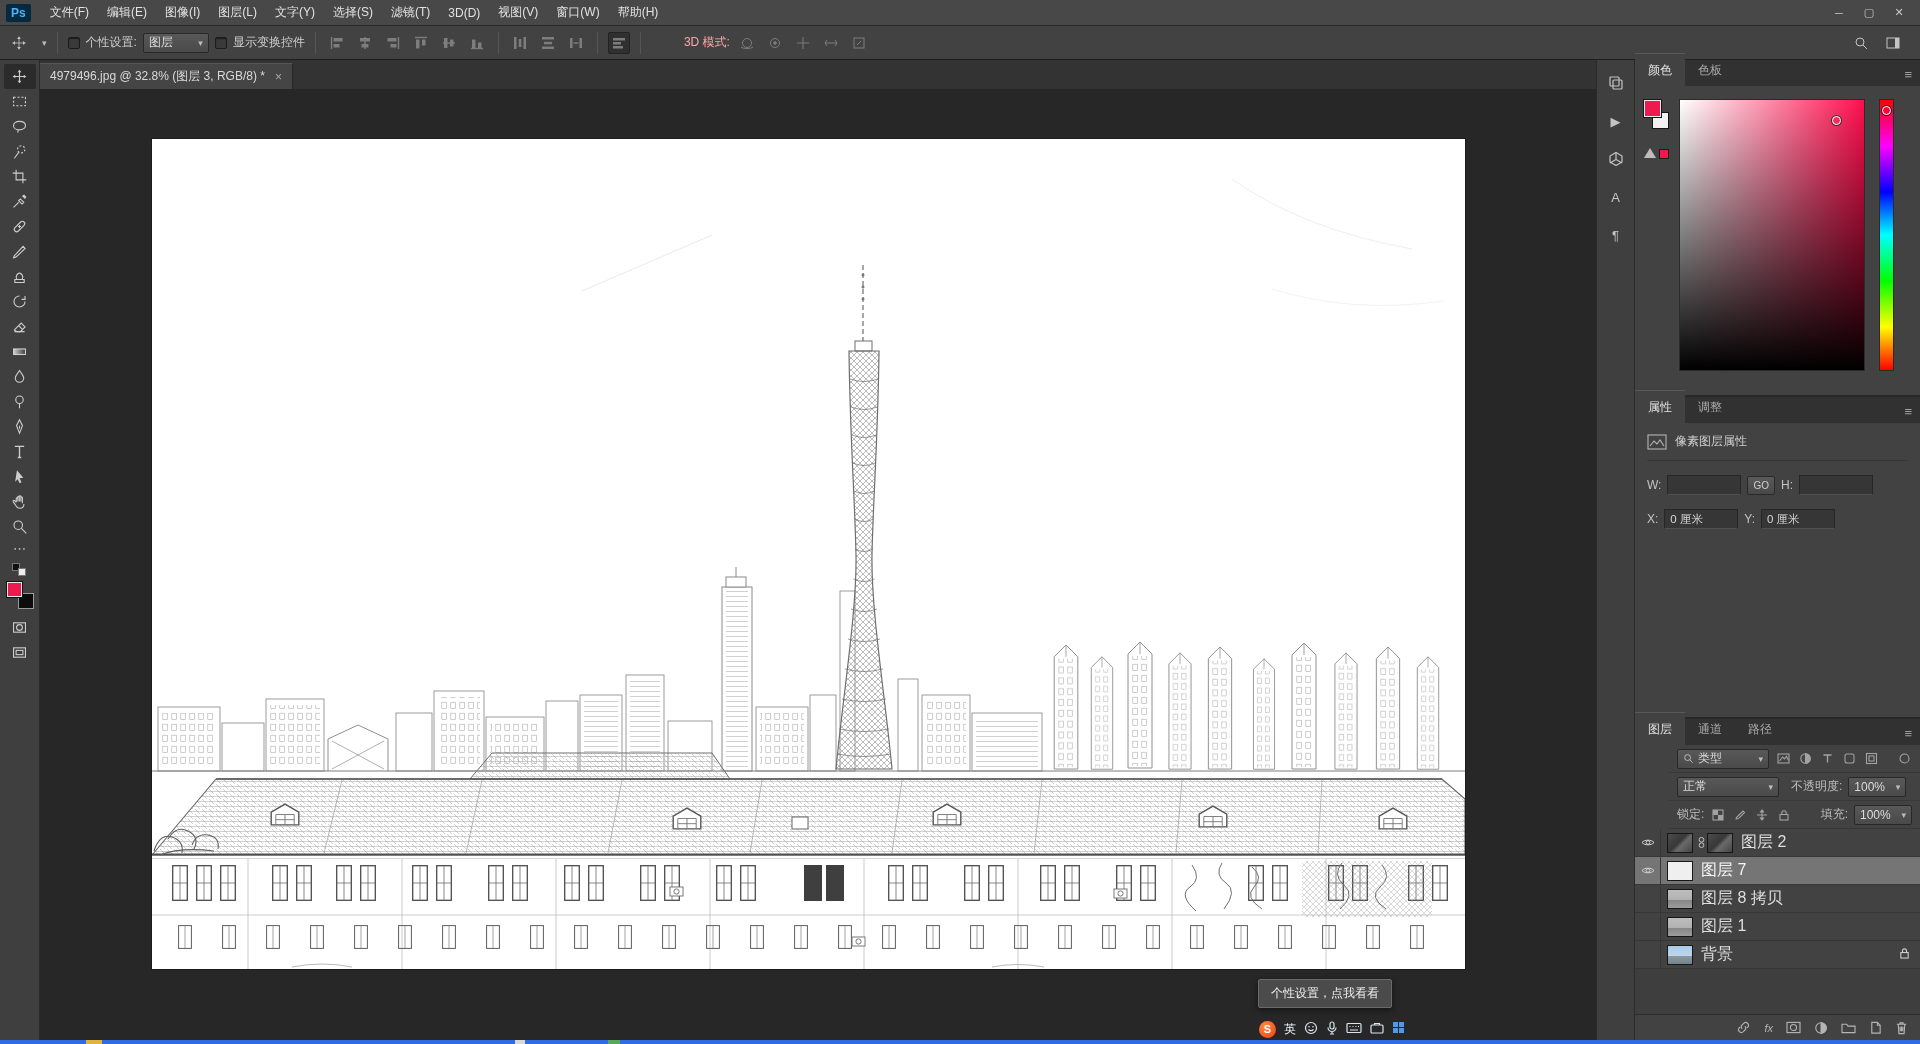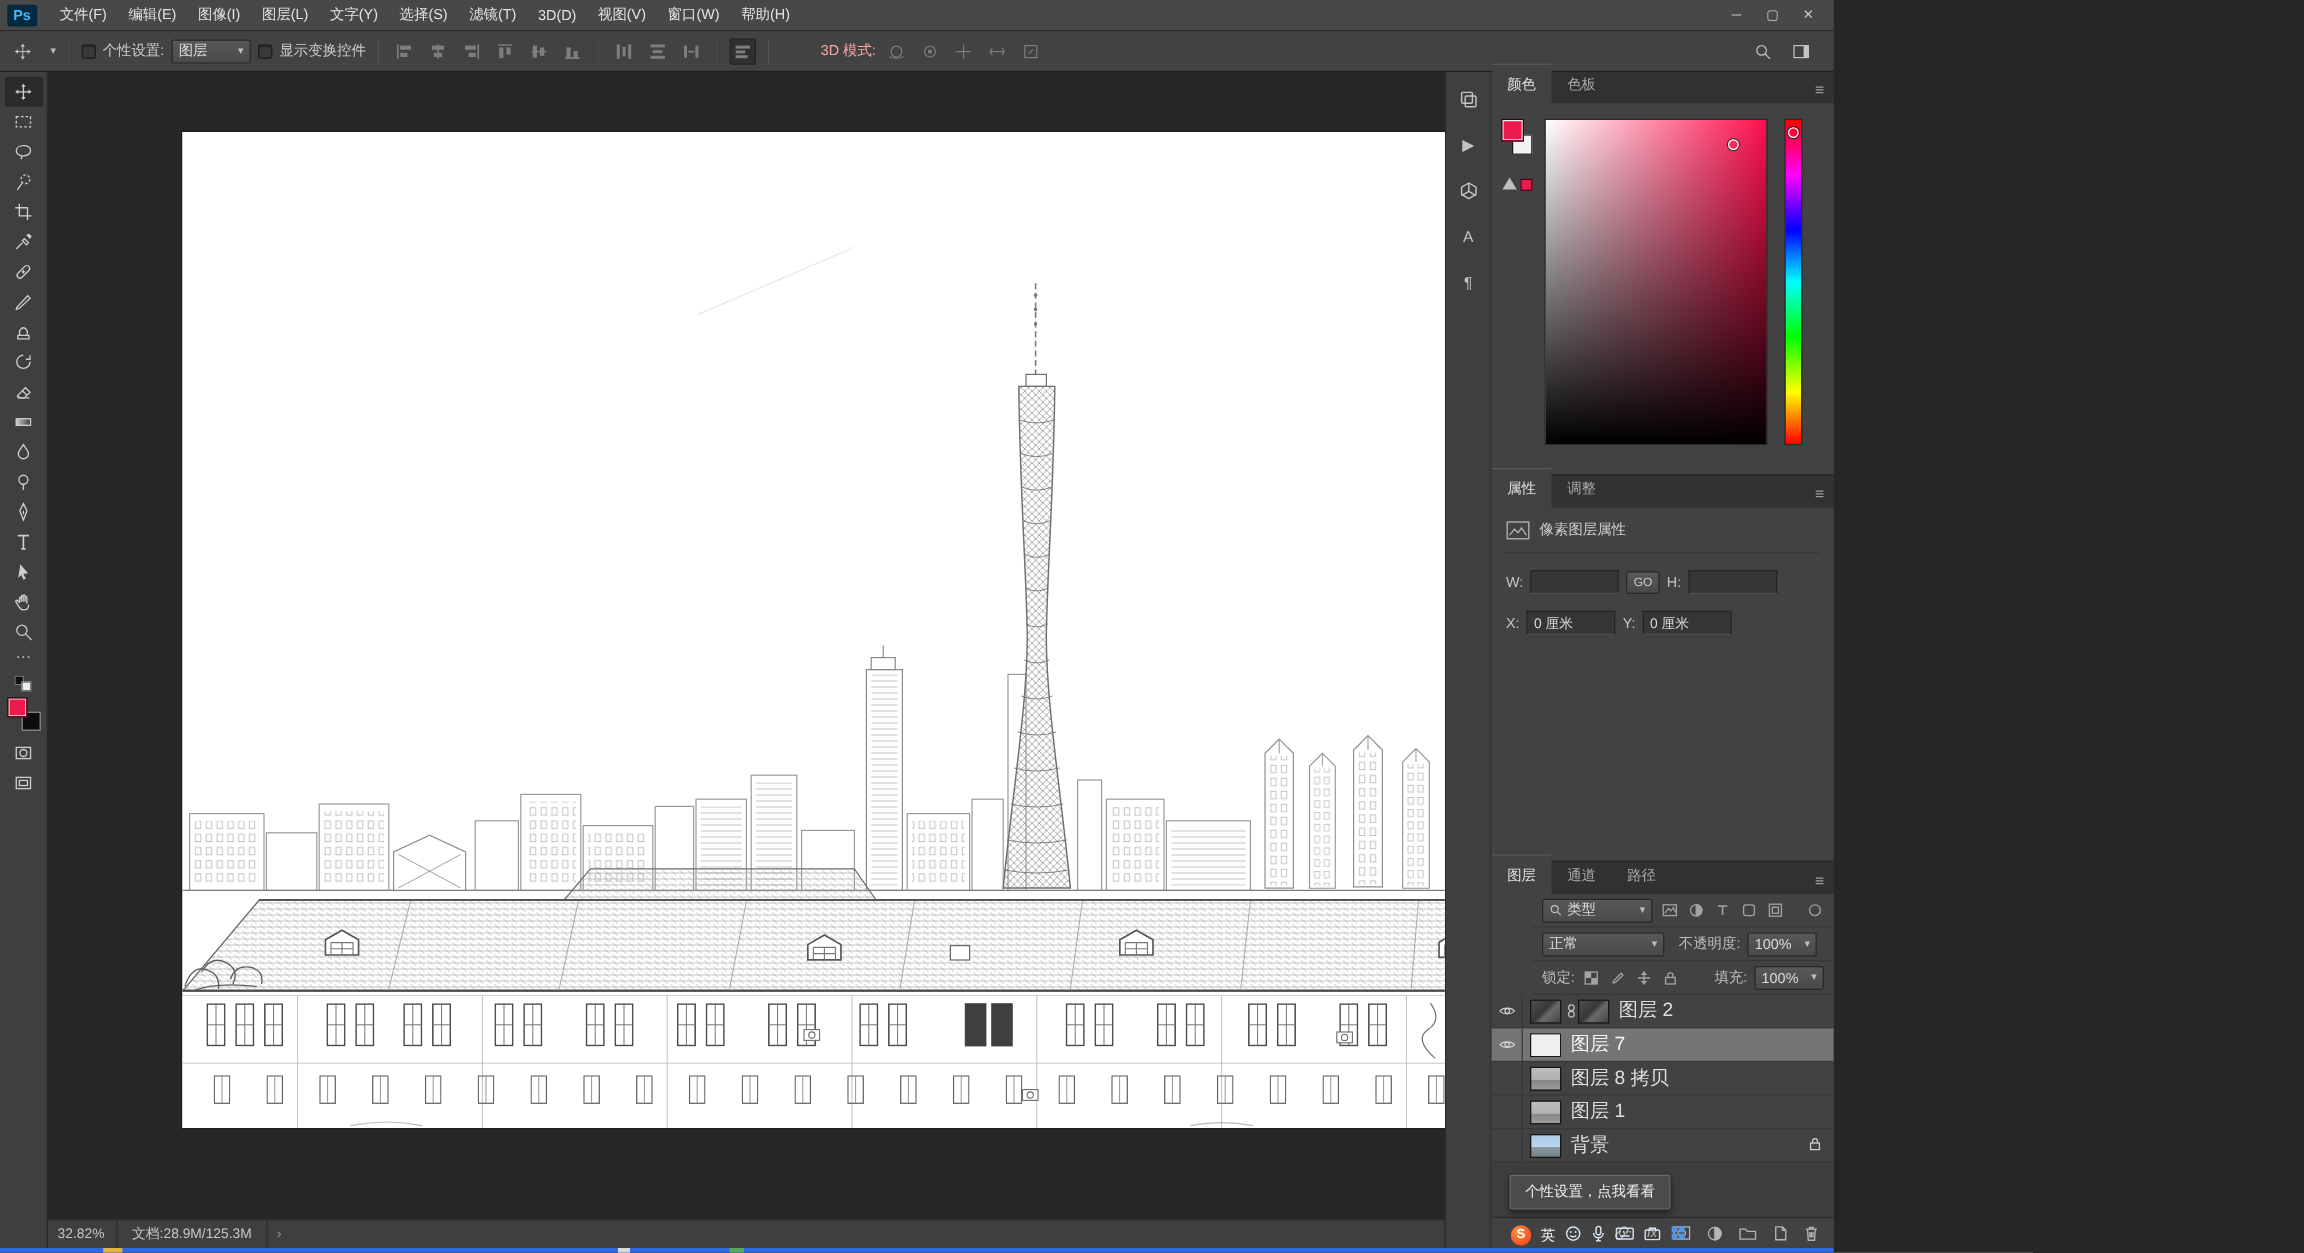--- a/index.html
+++ b/index.html
@@ -1,18 +1,18 @@
 <!DOCTYPE html>
 <html><head>
 <meta charset="utf-8">
 <style>
   * { margin:0; padding:0; box-sizing:border-box; }
   html,body { width:1920px; height:1044px; overflow:hidden; }
   body { font-family:"Liberation Sans","DejaVu Sans",sans-serif; font-size:12px; color:#d6d6d6; background:#262626; }
-  .app { position:relative; width:1528px; height:1044px; display:flex; flex-direction:column; background:#3a3a3a; }
+  .app { position:relative; width:1920px; height:1044px; display:flex; flex-direction:column; background:#3a3a3a; }
 
   
   .menubar { height:26px; background:#484848; border-bottom:1px solid #2a2a2a; display:flex; align-items:center; padding:0 6px; flex:0 0 auto; }
   .ps-logo { background:#052a3f; color:#4db4fa; font-weight:bold; font-size:12px; padding:2px 5px; border-radius:2px; margin-right:10px; letter-spacing:0; }
   .menu-item { padding:4px 9px; color:#e2e2e2; cursor:default; white-space:nowrap; }
   .win-controls { margin-left:auto; display:flex; }
   .win-btn { width:30px; height:22px; display:flex; align-items:center; justify-content:center; color:#c9c9c9; font-size:11px; }
 
   
   .optionsbar { height:34px; background:#424242; border-bottom:1px solid #1e1e1e; display:flex; align-items:center; padding:0 8px; gap:6px; flex:0 0 auto; }
@@ -421,20 +421,26 @@
         </div>
       <div class="tool">
           <svg width="17" height="17" viewBox="0 0 20 20">
             <rect x="3" y="4.5" width="14" height="11"></rect>
             <rect x="6" y="7.5" width="8" height="5"></rect>
           </svg>
         </div>
     </div>
 
     <div class="center">
+      <div class="tabstrip">
+        <div class="doctab">
+          <span>4979496.jpg @ 32.8% (图层 3, RGB/8) *</span>
+          <span class="x">×</span>
+        </div>
+      </div>
       <div class="canvas">
         <div class="artwork">
           
           <svg width="1313" height="830" viewBox="0 0 1313 830">
             <defs>
               <pattern id="p-lat" width="6" height="6" patternUnits="userSpaceOnUse">
                   <path d="M0 0L6 6M6 0L0 6" stroke="#8f8f8f" stroke-width="0.6" fill="none"></path>
                 </pattern>
               <pattern id="p-roof" width="7" height="5" patternUnits="userSpaceOnUse">
                   <path d="M0 2.5H7M1 0L6 5" stroke="#a8a8a8" stroke-width="0.55" fill="none"></path>
@@ -634,25 +640,20 @@
                 <circle cx="524.5" cy="752.5" r="2.6" fill="none"></circle>
               <rect x="700" y="798" width="13" height="9"></rect>
                 <circle cx="706.5" cy="802.5" r="2.6" fill="none"></circle>
               <rect x="962" y="750" width="13" height="9"></rect>
                 <circle cx="968.5" cy="754.5" r="2.6" fill="none"></circle>
             </g>
             <path d="M140 828q30-6 60 0M840 828q26-5 52 0" stroke="#b9b9b9" fill="none"></path>
           </svg>
         </div>
       </div>
-      <div class="statusbar">
-        <div class="zoombox">32.82%</div>
-        <div class="docinfo">文档:28.9M/125.3M</div>
-        <div class="chev">›</div>
-      </div>
     </div>
 
     <div class="rightcol">
       <div class="iconstrip">
         <span class="strip-icon">
             <svg width="16" height="16" viewBox="0 0 16 16">
               <rect x="2" y="2" width="9" height="9" rx="1"></rect>
               <rect x="5" y="5" width="9" height="9" rx="1"></rect>
             </svg>
           </span>

